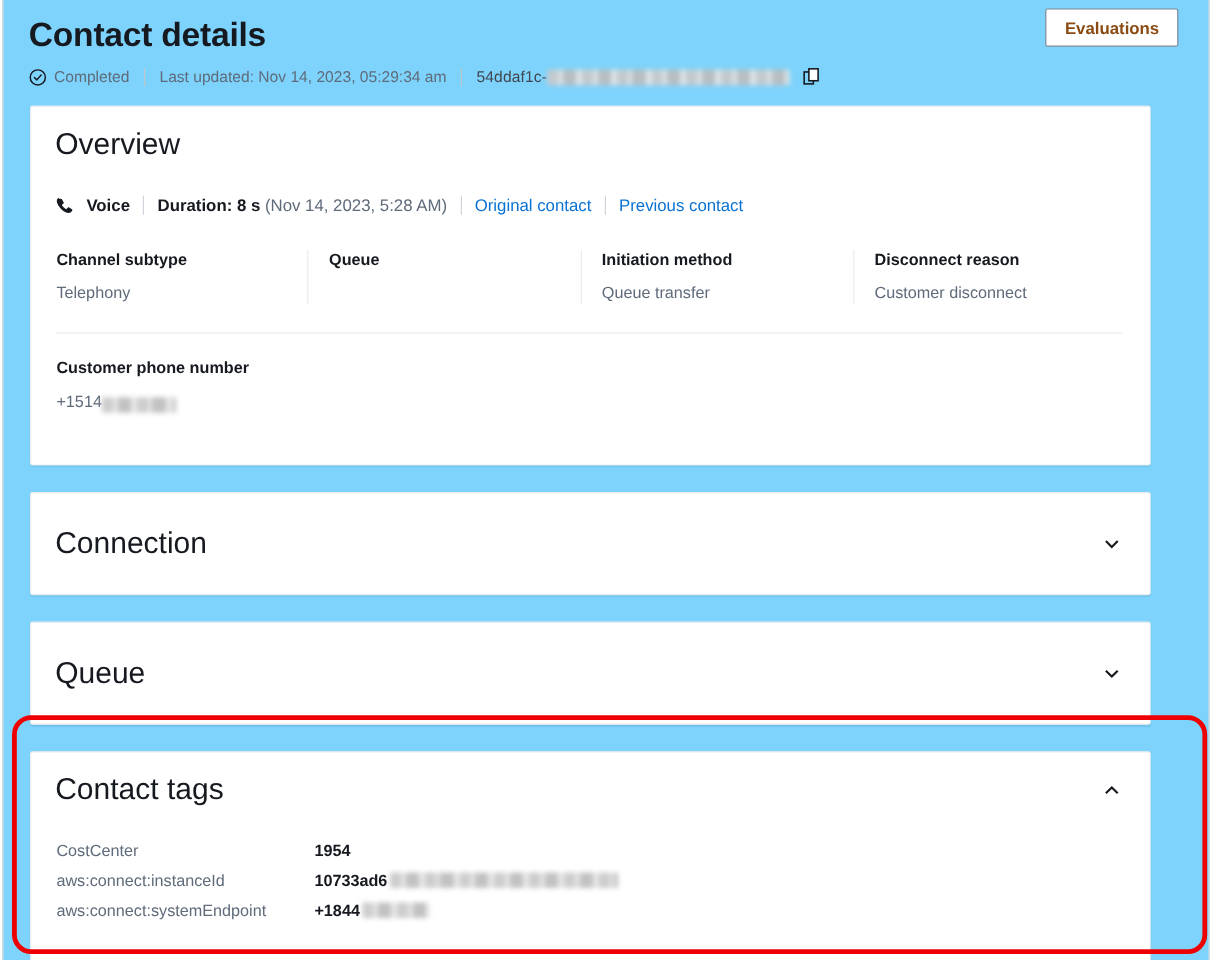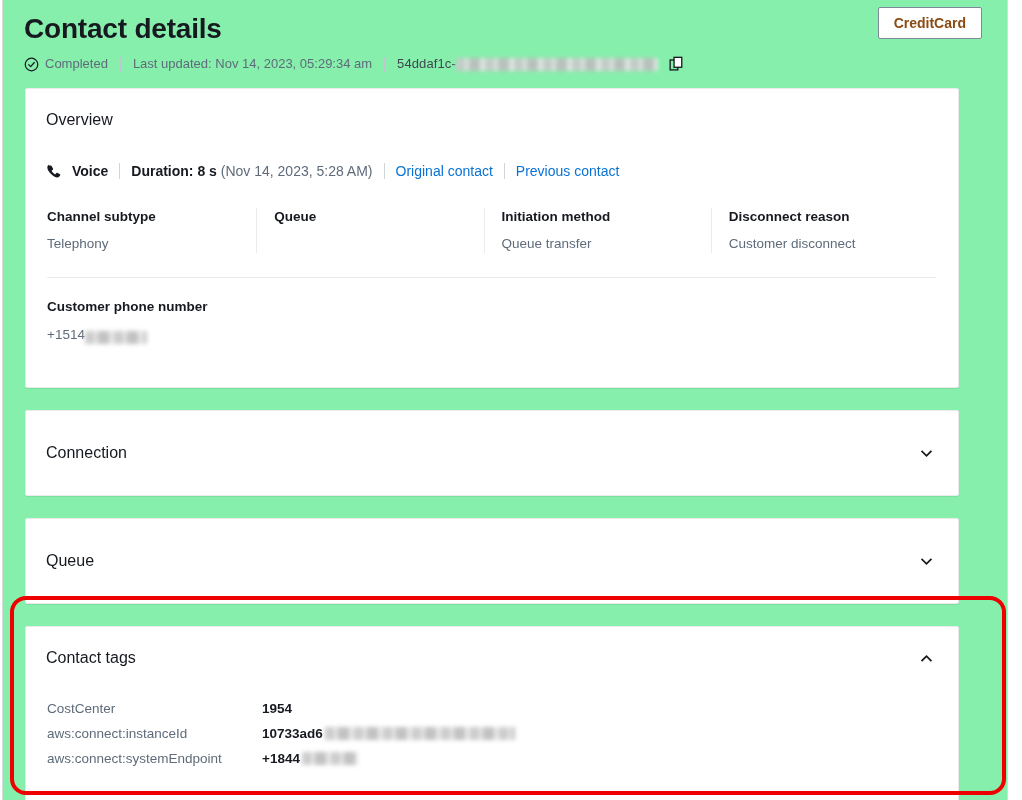--- a/index.html
+++ b/index.html
@@ -20,21 +20,21 @@
     overflow: hidden;
   }
 
   
   .pane {
     position: absolute;
     left: 2px;
     top: 0;
     width: 1006px;
     height: 800px;
-    background: #86efac;
+    background: #7dd3fc;
     border-left: 1px solid #d5dbdb;
     border-right: 1px solid #d5dbdb;
     overflow: hidden;
   }
   .right-gutter {
     position: absolute;
     left: 1009px;
     top: 0;
     width: 13px;
     height: 800px;
@@ -118,21 +118,21 @@
     border-radius: 2px;
     box-shadow: 0 1px 1px 0 rgba(0,28,36,0.08);
   }
   .card-head {
     display: flex;
     align-items: center;
     justify-content: space-between;
     padding: 19px 20px 0 20px;
   }
   .card-title {
-    font-size: 16px;
+    font-size: 25px;
     font-weight: 400;
     color: #16191f;
     line-height: 24px;
   }
   .chevron {
     width: 20px; height: 20px;
     display: flex; align-items: center; justify-content: center;
     cursor: pointer;
     margin-right: 2px;
   }
@@ -270,21 +270,21 @@
           <span class="copy-btn">
             <svg width="15" height="16" viewBox="0 0 16 17">
               <rect x="1.2" y="4.2" width="8.2" height="10.6" fill="none" stroke="#16191f" stroke-width="1.4"></rect>
               <rect x="5.4" y="1.4" width="8.2" height="10.6" fill="#ffffff" stroke="#16191f" stroke-width="1.4"></rect>
             </svg>
           </span>
         </div>
 
       </div>
 
-      <button class="evaluations-btn">CreditCard</button>
+      <button class="evaluations-btn">Evaluations</button>
     </div>
 
     <div class="card" id="card-overview">
       <div class="card-head">
         <div class="card-title">Overview</div>
       </div>
 
       <div class="voice-row">
         <span class="phone-icon">
           <svg width="17" height="17" viewBox="0 0 18 18">

